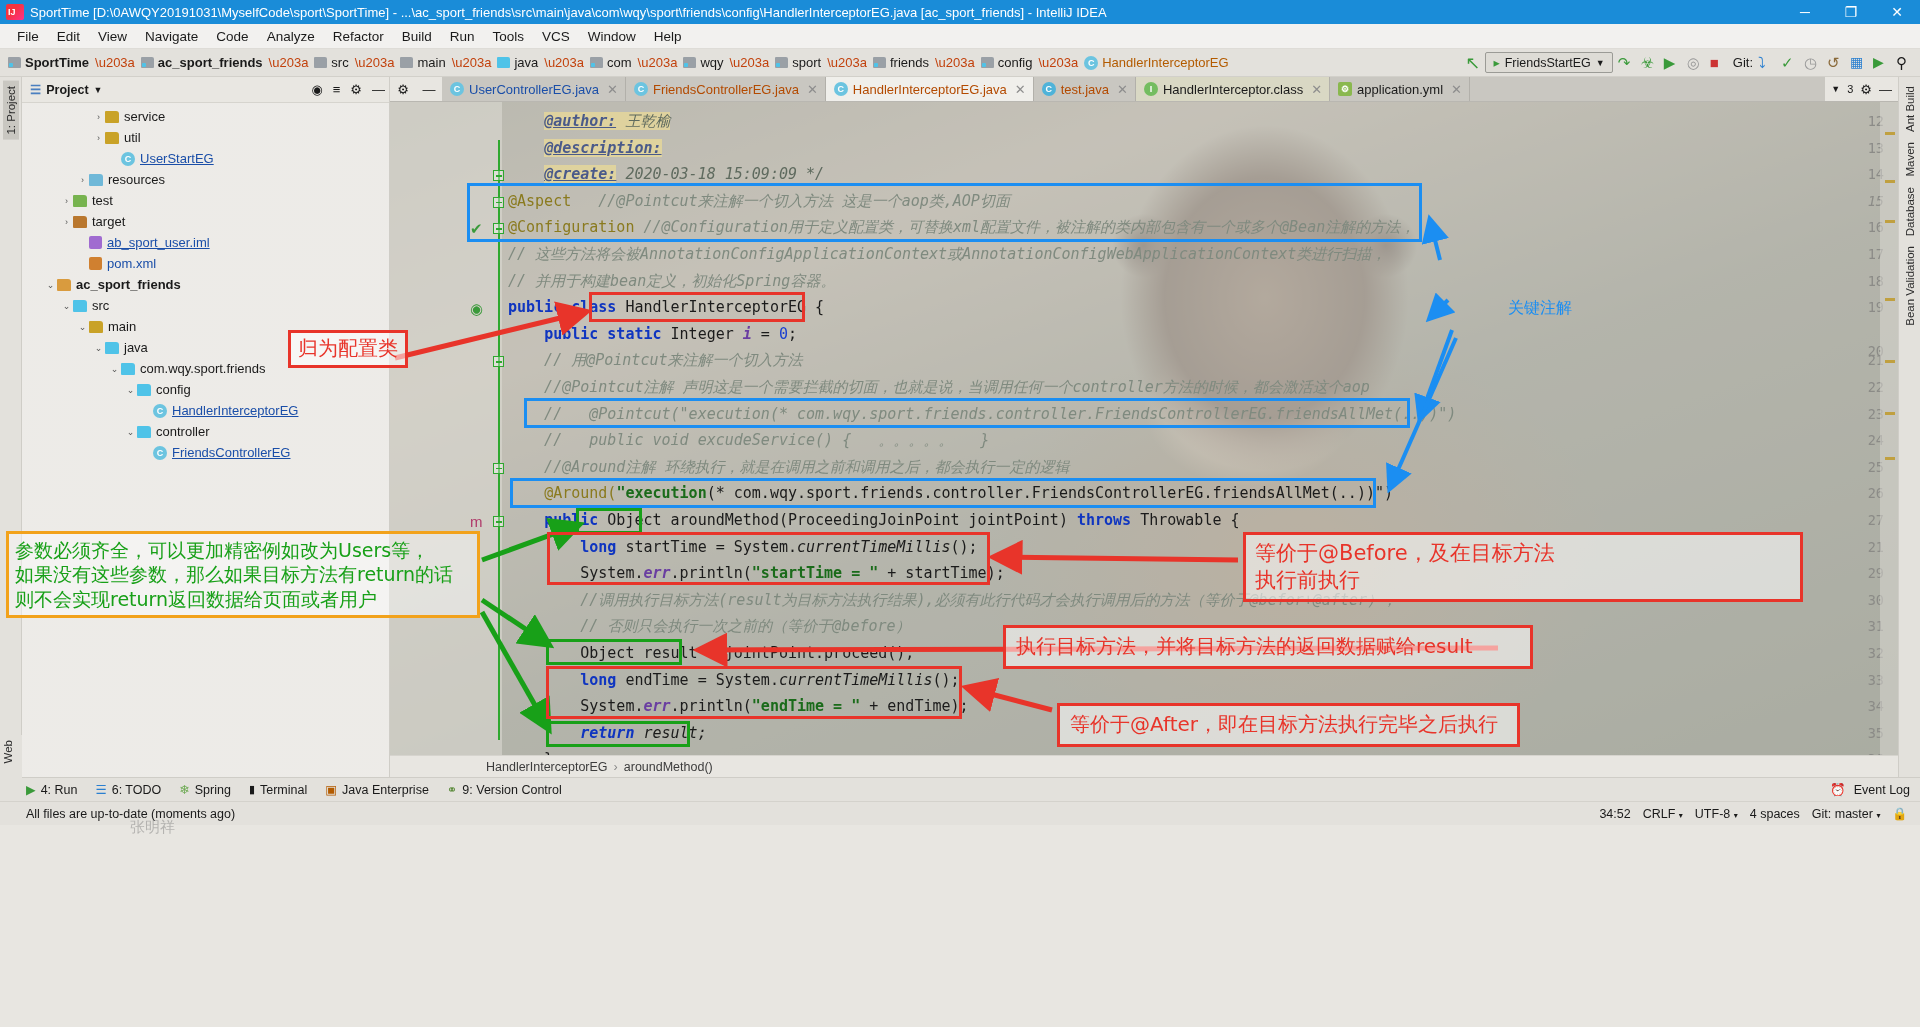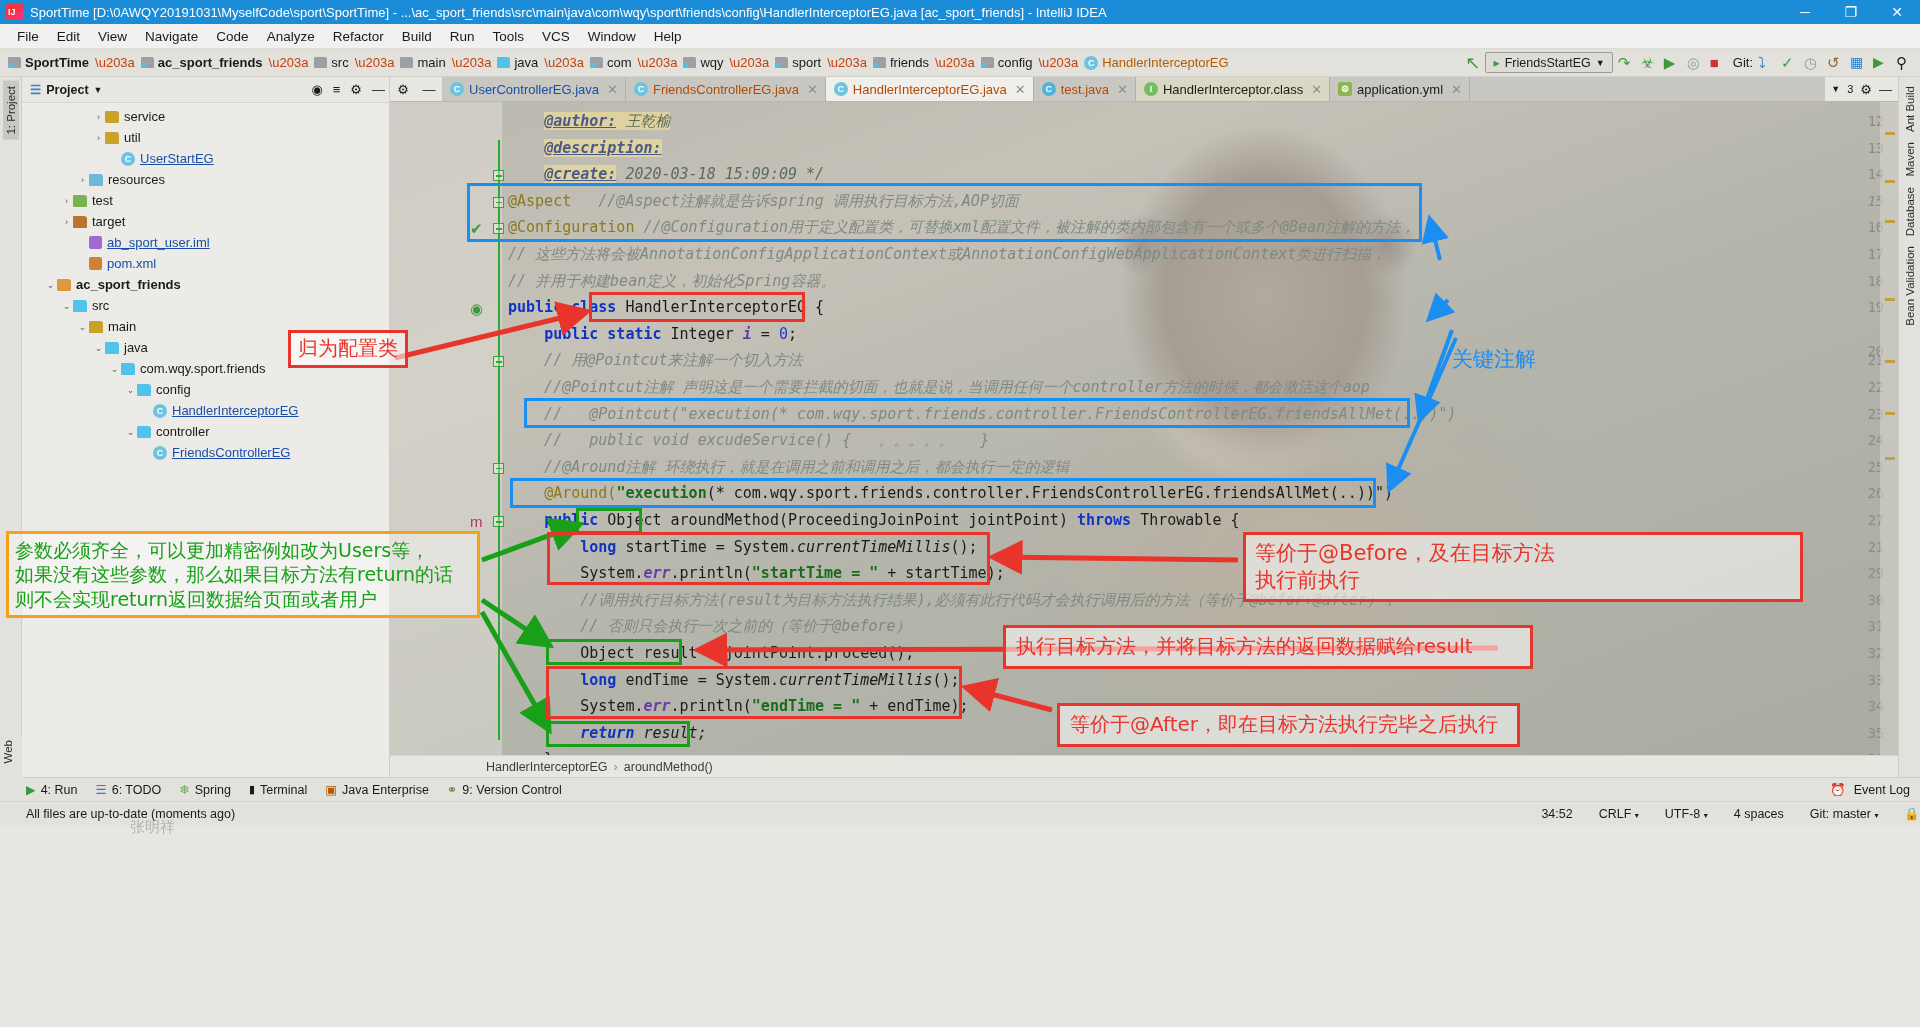--- a/index.html
+++ b/index.html
@@ -212,21 +212,21 @@
     height:24px; background:#e3e1dc; display:flex; align-items:center;
     font-size:12.5px; border-top:1px solid #cfcdc7; padding-left:26px; gap:18px;
   }
   #toolwin-bar .tw-item { display:flex; align-items:center; gap:5px; }
   #toolwin-bar .tw-right { margin-left:auto; display:flex; align-items:center; gap:8px; padding-right:10px; }
   #statusbar {
     height:24px; background:#e3e1dc; display:flex; align-items:center;
     font-size:12.5px; padding-left:26px; border-top:1px solid #d4d2cc;
     position:relative;
   }
-  #statusbar .sb-right { margin-left:auto; display:flex; align-items:center; gap:26px; }
+  #statusbar .sb-right { margin-left:auto; display:flex; align-items:center; gap:12px; padding-right:12px;}
   
   #editor-crumb {
     height:22px; background:#e8e6e1; display:flex; align-items:center;
     font-size:12.5px; padding-left:96px; gap:6px; border-top:1px solid #d6d4ce;
     color:#3c3c3c;
   }
   .wm { position:absolute; color:rgba(120,120,120,0.45); font-size:12px; }
 </style>
 </head>
 <body>
@@ -492,21 +492,21 @@
       <div id="photo-wash"></div>
       <div id="gutter"></div>
       <div id="code-layer">
           <div class="ln" style="top: 11px;">12</div>
           <div class="codeline" style="top: 12px;"><span class="plain">    </span><span class="jdtag jdhl">@author:</span><span class="cmtjd jdhl"> 王乾榆</span></div>
           <div class="ln" style="top: 37.6px;">13</div>
           <div class="codeline" style="top: 38.6px;"><span class="plain">    </span><span class="jdtag jdhl">@description:</span></div>
           <div class="ln" style="top: 64.2px;">14</div>
           <div class="codeline" style="top: 65.2px;"><span class="plain">    </span><span class="jdtag jdhl">@create:</span><span class="cmtjd"> 2020-03-18 15:09:09 */</span></div>
           <div class="ln" style="top: 90.8px; font-style: italic;">15</div>
-          <div class="codeline" style="top: 91.8px;"><span class="ann">@Aspect</span><span class="cmt">   //@Aspect注解就是告诉spring 调用执行目标方法,AOP切面</span></div>
+          <div class="codeline" style="top: 91.8px;"><span class="ann">@Aspect</span><span class="cmt">   //@Pointcut来注解一个切入方法 这是一个aop类,AOP切面</span></div>
           <div class="ln" style="top: 117.4px;">16</div>
           <div class="codeline" style="top: 118.4px;"><span class="ann">@Configuration</span><span class="cmt"> //@Configuration用于定义配置类，可替换xml配置文件，被注解的类内部包含有一个或多个@Bean注解的方法，</span></div>
           <div class="ln" style="top: 144px;">17</div>
           <div class="codeline" style="top: 145px;"><span class="cmt">// 这些方法将会被AnnotationConfigApplicationContext或AnnotationConfigWebApplicationContext类进行扫描，</span></div>
           <div class="ln" style="top: 170.6px;">18</div>
           <div class="codeline" style="top: 171.6px;"><span class="cmt">// 并用于构建bean定义，初始化Spring容器。</span></div>
           <div class="ln" style="top: 197.2px;">19</div>
           <div class="codeline" style="top: 198.2px;"><span class="kw">public class </span><span class="plain">HandlerInterceptorEG {</span></div>
           <div class="ln" style="top: 241px;">20</div>
           <div class="codeline" style="top: 224.8px;"><span class="plain">    </span><span class="kw">public static </span><span class="plain">Integer </span><span class="fld">i</span><span class="plain"> = </span><span class="num">0</span><span class="plain">;</span></div>
@@ -673,21 +673,21 @@
 <div class="box" style="left:576px; top:508px; width:66px; height:26px; border:3px solid #18a018;"></div>
 
 <div class="box" style="left:547px; top:532px; width:443px; height:53px; border:3px solid #e8342a;"></div>
 
 <div class="box" style="left:546px; top:639px; width:136px; height:26px; border:3px solid #18a018;"></div>
 
 <div class="box" style="left:546px; top:666px; width:416px; height:53px; border:3px solid #e8342a;"></div>
 
 <div class="box" style="left:546px; top:721px; width:144px; height:26px; border:3px solid #18a018;"></div>
 
-<div class="anno-text cjk" style="left:1452px; top:298px; color:#1b8ef2; font-size:21px;margin-top:48px;">关键注解</div>
+<div class="anno-text cjk" style="left:1508px; top:298px; color:#1b8ef2; font-size:16px;">关键注解</div>
 
 <div class="anno-text cjk" style="left:288px; top:330px; color:#e8342a; font-size:20px; border:3px solid #e8342a; padding:3px 7px; background:rgba(255,255,255,0.55);">归为配置类</div>
 
 <div class="anno-text cjk" style="left:6px; top:531px; width:474px; color:#18a018; font-size:19px; border:3px solid #f2a21b; padding:4px 6px; background:rgba(255,255,255,0.42);">参数必须齐全，可以更加精密例如改为Users等，
 如果没有这些参数，那么如果目标方法有return的话
 则不会实现return返回数据给页面或者用户</div>
 
 <div class="anno-text cjk" style="left:1243px; top:532px; width:560px; color:#e8342a; font-size:21px; border:3px solid #e8342a; padding:5px 9px; background:rgba(255,255,255,0.55);">等价于@Before，及在目标方法
 执行前执行</div>
 

